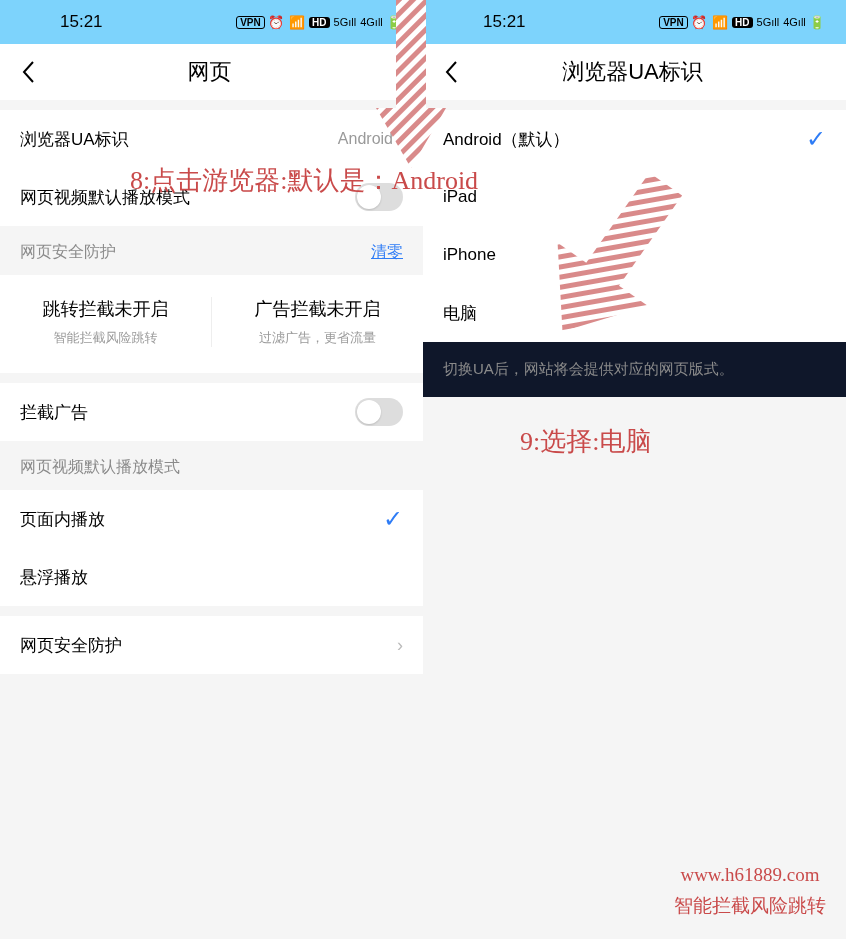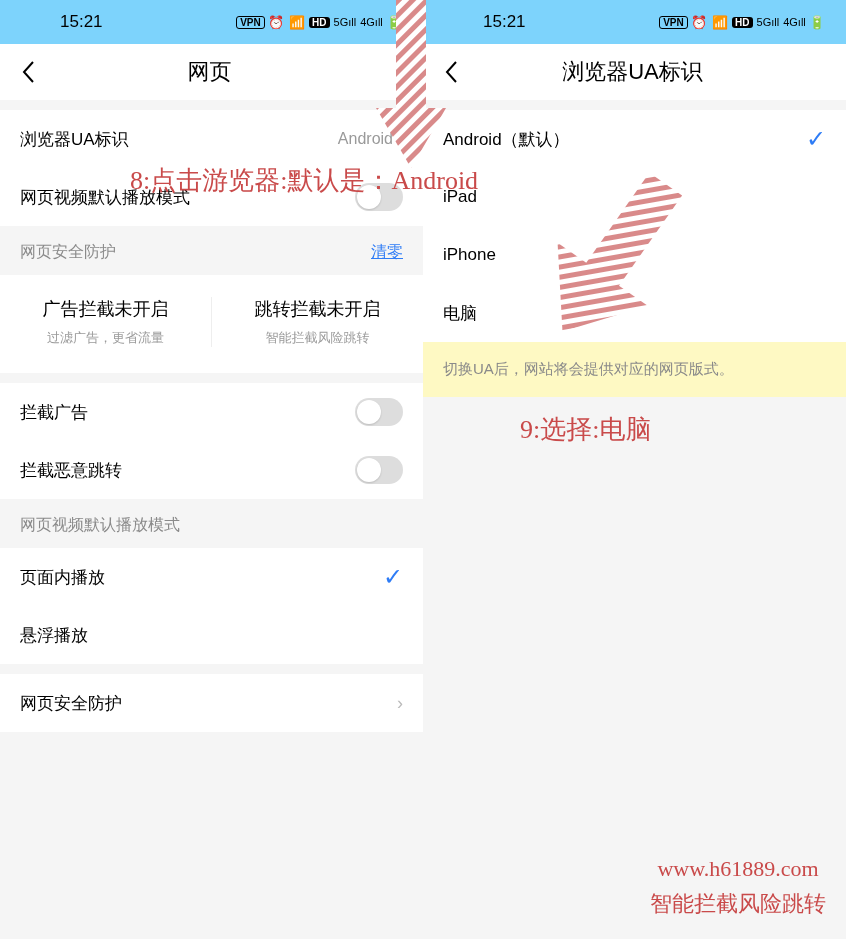--- a/index.html
+++ b/index.html
@@ -117,21 +117,21 @@
     background: #fff; border-radius: 50%; top: 2px; left: 2px;
     box-shadow: 0 1px 2px rgba(0,0,0,.15);
   }
 
   .checkmark { color: #2e7cf6; font-size: 24px; }
 
   .footer-note {
     padding: 18px 20px;
     font-size: 15px;
     color: #8a8a8a;
-    background: #fef9c3;
+    background: #0f172a;
   }
 
   
   .anno {
     position: absolute;
     color: #c94a4a;
     font-family: "SimSun", "宋体", serif;
     font-size: 26px;
     z-index: 50;
     white-space: nowrap;
@@ -140,21 +140,21 @@
     position: absolute;
     z-index: 40;
   }
   .watermark {
     position: absolute;
     right: 20px;
     bottom: 18px;
     text-align: center;
     color: #c94a4a;
     font-family: "SimSun", serif;
-    font-size: 22px;
+    font-size: 19px;
     z-index: 60;
     line-height: 1.6;
   }
 </style>
 </head>
 <body>
 
 <svg width="0" height="0" style="position:absolute">
   <defs>
     <pattern id="hatch" patternUnits="userSpaceOnUse" width="10" height="10" patternTransform="rotate(45)">
@@ -201,37 +201,33 @@
       <div class="toggle"></div>
     </div>
 
     <div class="section-header">
       <span>网页安全防护</span>
       <span class="action">清零</span>
     </div>
 
     <div class="two-col">
       <div class="col">
+        <div class="t1">跳转拦截未开启</div>
+        <div class="t2">智能拦截风险跳转</div>
+      </div>
+      <div class="col">
         <div class="t1">广告拦截未开启</div>
         <div class="t2">过滤广告，更省流量</div>
       </div>
-      <div class="col">
-        <div class="t1">跳转拦截未开启</div>
-        <div class="t2">智能拦截风险跳转</div>
-      </div>
     </div>
 
     <div class="section-gap"></div>
 
     <div class="row">
       <span class="label">拦截广告</span>
-      <div class="toggle"></div>
-    </div>
-    <div class="row">
-      <span class="label">拦截恶意跳转</span>
       <div class="toggle"></div>
     </div>
 
     <div class="section-header">
       <span>网页视频默认播放模式</span>
     </div>
 
     <div class="row">
       <span class="label">页面内播放</span>
       <span class="checkmark">✓</span>
@@ -301,18 +297,18 @@
 
 <div class="arrow" style="left:500px; top:175px;">
   <svg width="220" height="160" viewBox="0 0 220 160">
     <g transform="rotate(35 110 80)">
       <polygon points="95,-10 135,-10 135,100 170,100 115,170 60,100 95,100" fill="url(#hatch)"></polygon>
     </g>
   </svg>
 </div>
 
 <div class="anno" style="left:130px; top:163px;">8:点击游览器:默认是：Android</div>
-<div class="anno" style="left:520px; top:412px;">9:选择:电脑</div>
+<div class="anno" style="left:520px; top:424px;">9:选择:电脑</div>
 
 <div class="watermark">
   <div>www.h61889.com</div>
   <div>智能拦截风险跳转</div>
 </div>
 
 </body></html>

